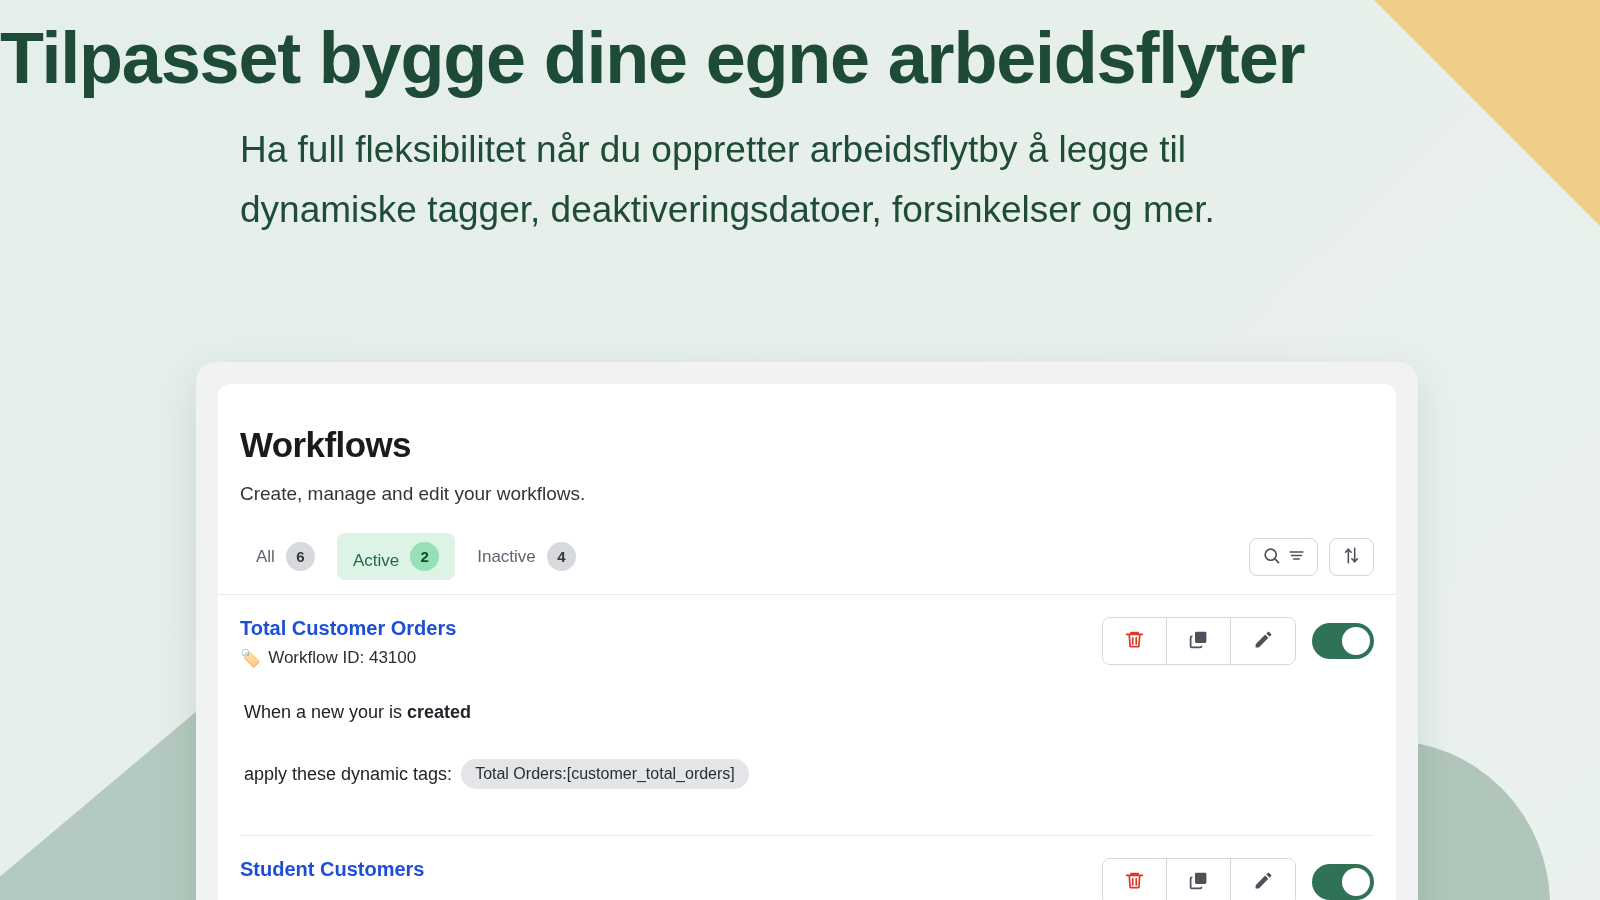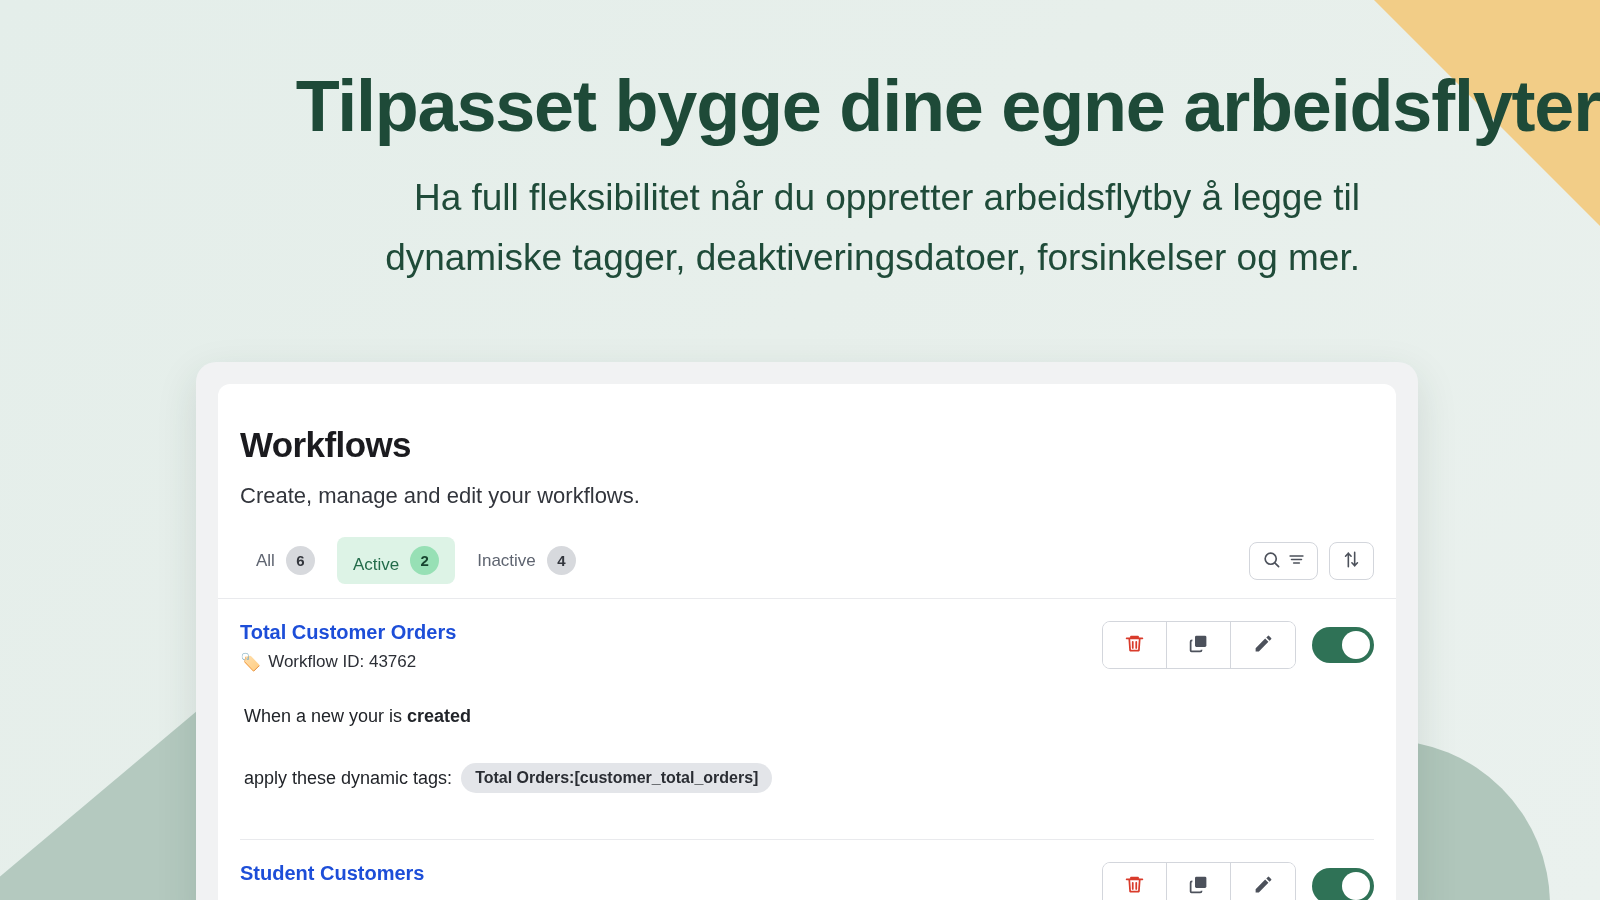--- a/index.html
+++ b/index.html
@@ -55,22 +55,22 @@
     border-radius: 50%;
     background: #b0c6bb;
   }
 
   
   .hero {
     position: absolute;
     top: 0;
     left: 0;
     right: 0;
-    text-align: right;
-    padding-top: 68px;
+    text-align: left;
+    padding-top: 20px;
     z-index: 3;
   }
 
   .hero-title {
     font-size: 72px;
     font-weight: 700;
     color: #1e4a38;
     letter-spacing: -1.2px;
     line-height: 1.08;
   }
@@ -119,21 +119,21 @@
 
   .panel-title {
     font-size: 35px;
     font-weight: 700;
     color: #1b1b1f;
     letter-spacing: -0.6px;
   }
 
   .panel-subtitle {
     margin-top: 18px;
-    font-size: 22px;
+    font-size: 19px;
     color: #32353c;
   }
 
   .btn-create {
     display: inline-flex;
     align-items: center;
     gap: 10px;
     background: #2f7256;
     color: #ffffff;
     border: none;
@@ -310,21 +310,20 @@
     gap: 9px;
     flex-wrap: wrap;
   }
 
   .chip {
     background: #e3e5e9;
     border-radius: 999px;
     padding: 6px 14px;
     font-size: 16px;
     color: #2a2d33;
-    font-weight: bold;
   }
 
   .row-divider {
     margin-top: 46px;
     height: 1px;
     background: #e9eaed;
   }
 </style>
 </head>
 <body>
@@ -396,21 +395,21 @@
     </div>
 
     <div class="divider"></div>
 
     <article class="wf-row">
       <div class="wf-head">
         <div>
           <div class="wf-name">Total Customer Orders</div>
           <div class="wf-id">
             <span class="wf-id-emoji">🏷️</span>
-            <span>Workflow ID: 43762</span>
+            <span>Workflow ID: 43100</span>
           </div>
         </div>
         <div class="wf-actions">
           <div class="btn-group">
             <button>
               <span>
                 <svg width="21" height="21" viewBox="0 0 24 24" fill="none" stroke="#d93b2b" stroke-width="2" stroke-linecap="round" stroke-linejoin="round">
                   <path d="M3 6h18M8 6V4h8v2M6 6l1 14h10l1-14"></path>
                     <path d="M10 10v7M14 10v7"></path>
                 </svg>

